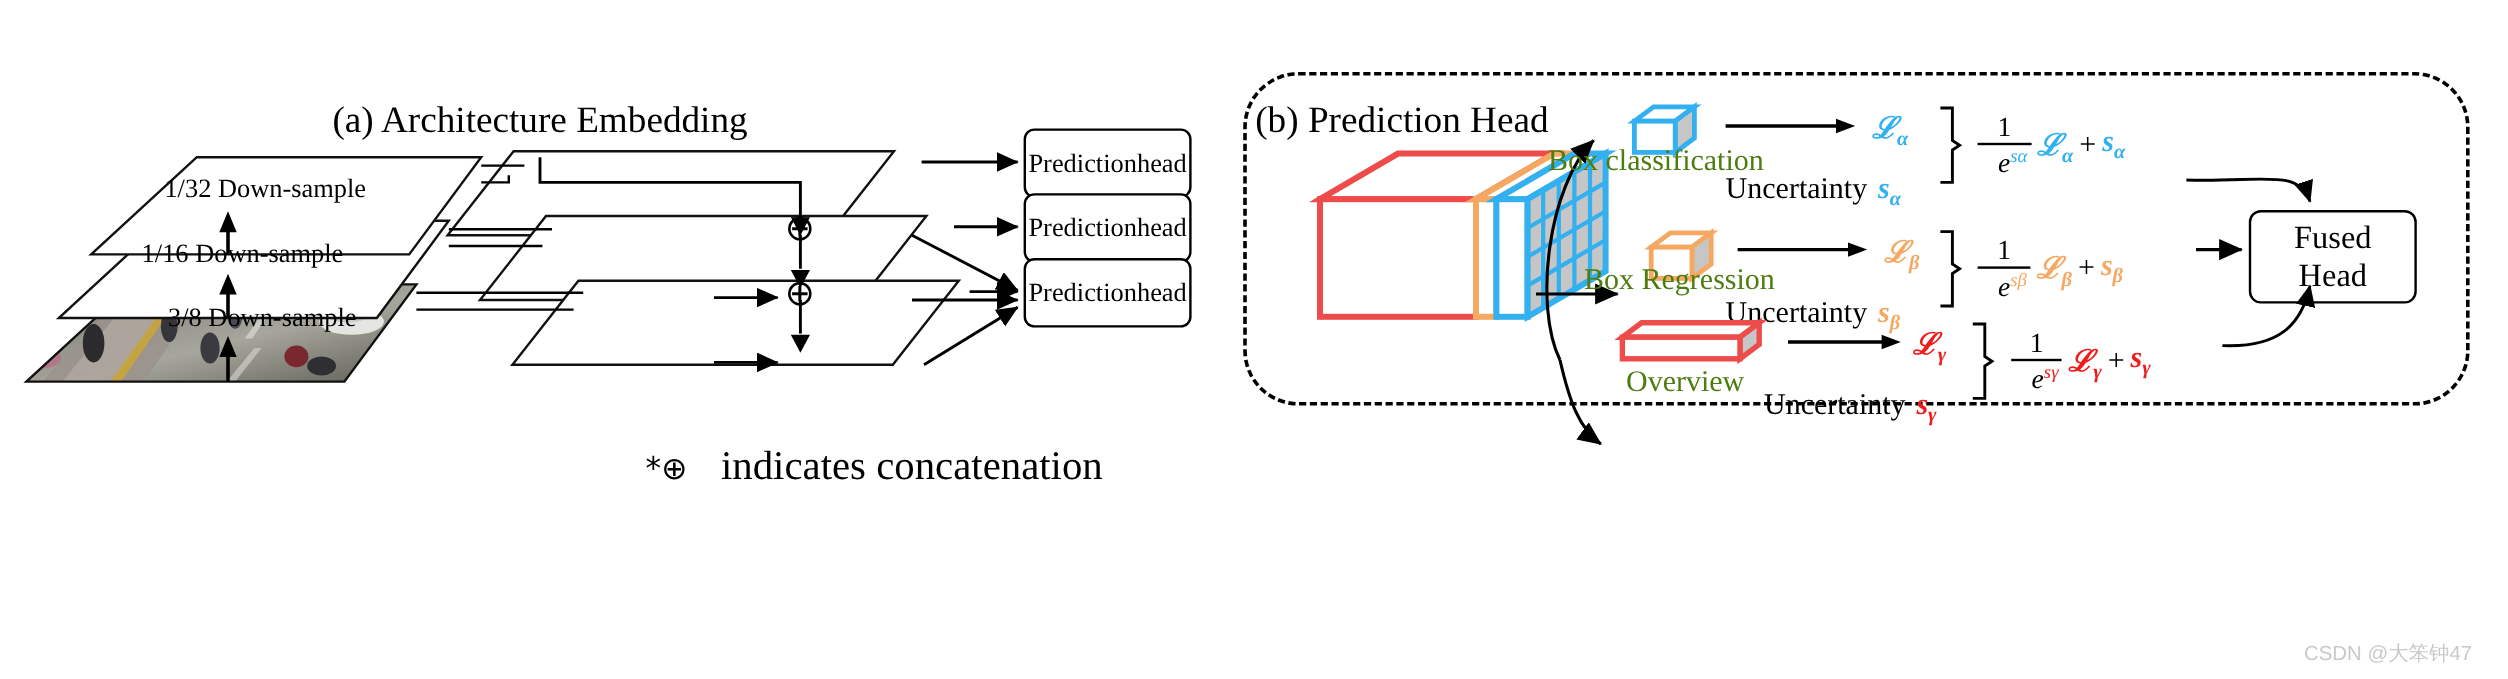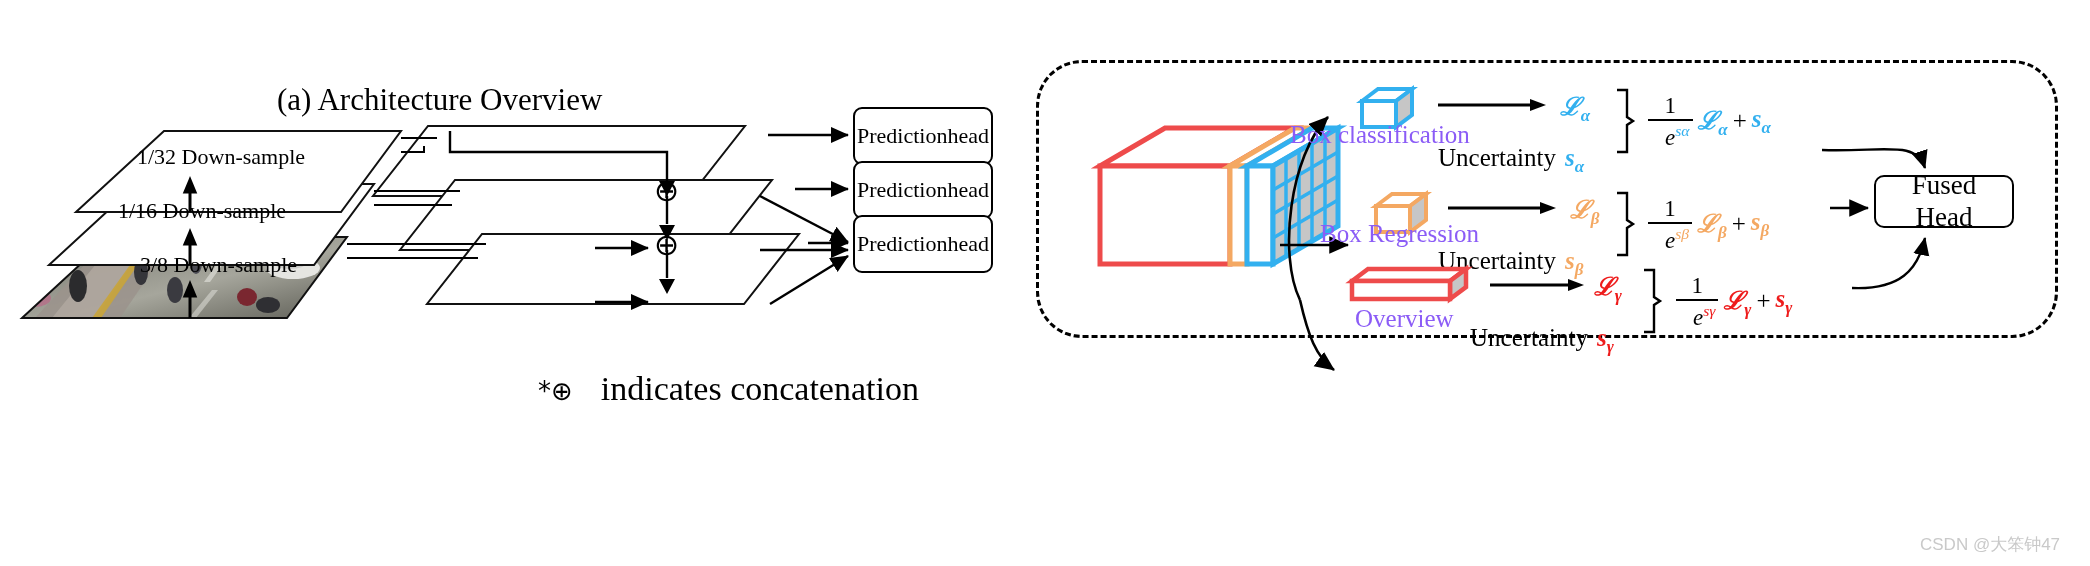--- a/index.html
+++ b/index.html
@@ -65,21 +65,21 @@
   }
   .b-title {
     font-family: "Liberation Serif", "DejaVu Serif", serif;
     font-size: 31px;
     white-space: nowrap;
   }
   .branch-label {
     font-family: "Liberation Serif", "DejaVu Serif", serif;
     font-size: 25px;
     white-space: nowrap;
-    color: #8b5cf6;
+    color: #4d7c0f;
   }
   .unc-label {
     font-family: "Liberation Serif", "DejaVu Serif", serif;
     font-size: 25px;
     white-space: nowrap;
     color: #000;
     margin-top: 28px;
   }
   .loss-sym {
     font-family: "Liberation Serif", "DejaVu Serif", serif;
@@ -134,21 +134,21 @@
   .sub { font-size: 0.68em; vertical-align: sub; }
   .sup { font-size: 0.68em; vertical-align: super; }
 </style>
 </head>
 <body>
 
 <div id="stage">
 
   <div class="abs" style="left:0;top:0;width:1040px;height:566px;">
 
-    <div class="abs panel-title" style="left:277px;top:82px;">(a) Architecture Overview</div>
+    <div class="abs panel-title" style="left:277px;top:82px;">(a) Architecture Embedding</div>
 
     <svg class="abs" style="left:0;top:0;" width="1040" height="566" viewBox="0 0 1040 566">
       <defs>
         <linearGradient id="road" x1="0" y1="0" x2="1" y2="1">
           <stop offset="0%" stop-color="#6e6e66"></stop>
           <stop offset="28%" stop-color="#8d8d84"></stop>
           <stop offset="55%" stop-color="#a6a69c"></stop>
           <stop offset="80%" stop-color="#7c7c73"></stop>
           <stop offset="100%" stop-color="#5d5d56"></stop>
         </linearGradient>
@@ -267,20 +267,21 @@
     </div>
 
     <div class="abs" style="left:538px;top:370px;display:flex;align-items:baseline;gap:28px;">
       <span class="legend-text" style="font-family:'DejaVu Sans',sans-serif;font-size:26px;">*⊕</span>
       <span class="legend-text">indicates concatenation</span>
     </div>
   </div>
 
   <div class="abs dashed-panel" style="left:1036px;top:60px;width:1022px;height:278px;"></div>
 
+  <div class="abs b-title" style="left:1046px;top:82px;">(b) Prediction Head</div>
 
   <svg class="abs" style="left:1090px;top:118px;" width="260" height="170" viewBox="0 0 260 170">
 
     <polygon points="10,48 75,10 205,10 140,48" fill="#fff" stroke="#ee4b4b" stroke-width="5"></polygon>
     <rect x="10" y="48" width="130" height="98" fill="#fff" stroke="#ee4b4b" stroke-width="5"></rect>
 
     <polygon points="140,48 205,10 222,10 157,48" fill="#fff" stroke="#f4a862" stroke-width="5"></polygon>
     <rect x="140" y="48" width="17" height="98" fill="#fff" stroke="#f4a862" stroke-width="5"></rect>
 
     <polygon points="157,48 222,10 248,10 183,48" fill="#fff" stroke="#32b0ef" stroke-width="5"></polygon>
@@ -412,21 +413,21 @@
     <span class="frac">
       <span class="num">1</span>
       <span class="bar"></span>
       <span class="den"><span>e</span><span class="sup" style="color:#ee1c1c;">sγ</span></span>
     </span>
     <span class="loss-sym" style="color:#ee1c1c;"><span>ℒ</span><span class="sub">γ</span></span>
     <span style="font-size:25px;">+</span>
     <span class="s-sym" style="color:#ee1c1c;"><span>s</span><span class="sub">γ</span></span>
   </div>
 
-  <div class="abs fused-box" style="left:1874px;top:175px;width:140px;height:53px;">
+  <div class="abs fused-box" style="left:1874px;top:175px;width:140px;height:78px;">
     <span>Fused</span>
     <span>Head</span>
   </div>
 
   <svg class="abs" style="left:1780px;top:120px;" width="180" height="230" viewBox="0 0 180 230">
     <defs>
       <marker id="arrF" markerWidth="9" markerHeight="9" refX="7.2" refY="3.4" orient="auto" markerUnits="strokeWidth">
         <path d="M0,0 L7.6,3.4 L0,6.8 z" fill="#000"></path>
       </marker>
     </defs>

